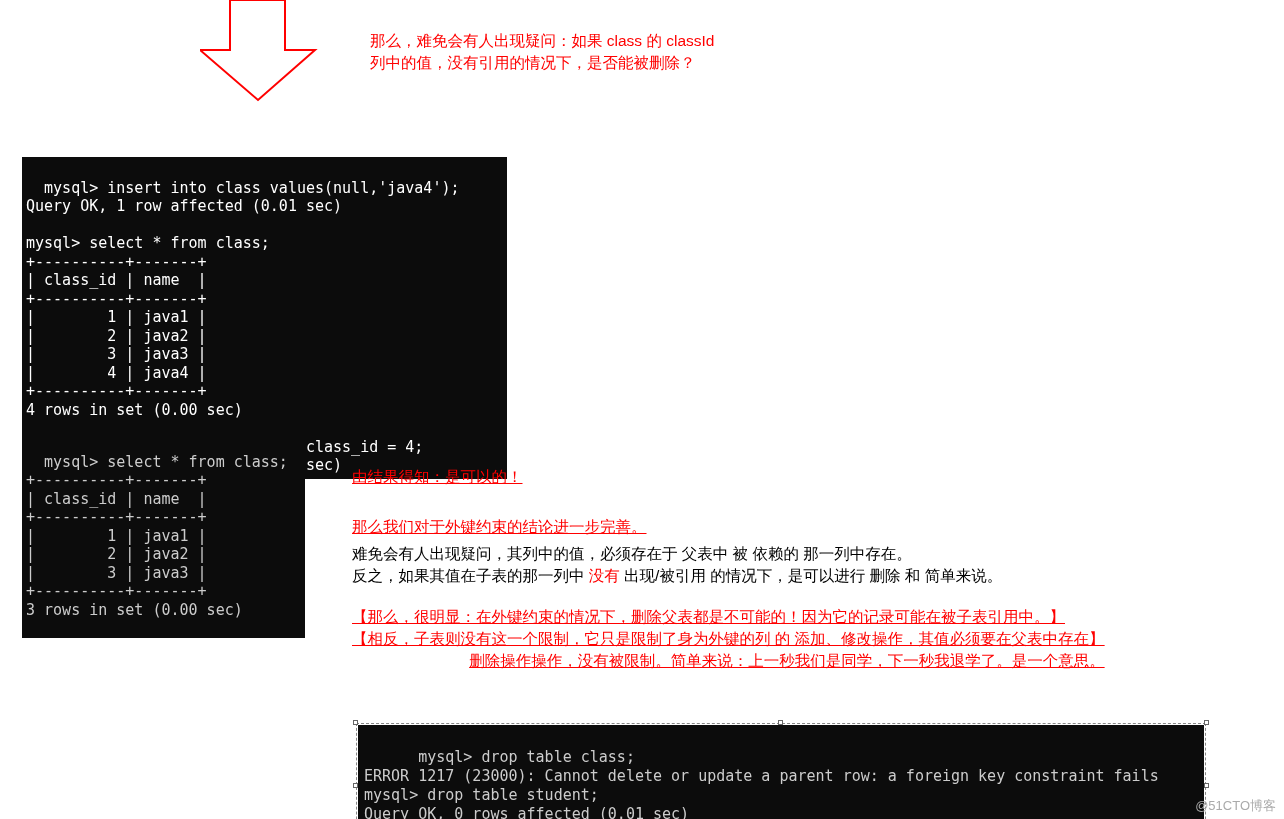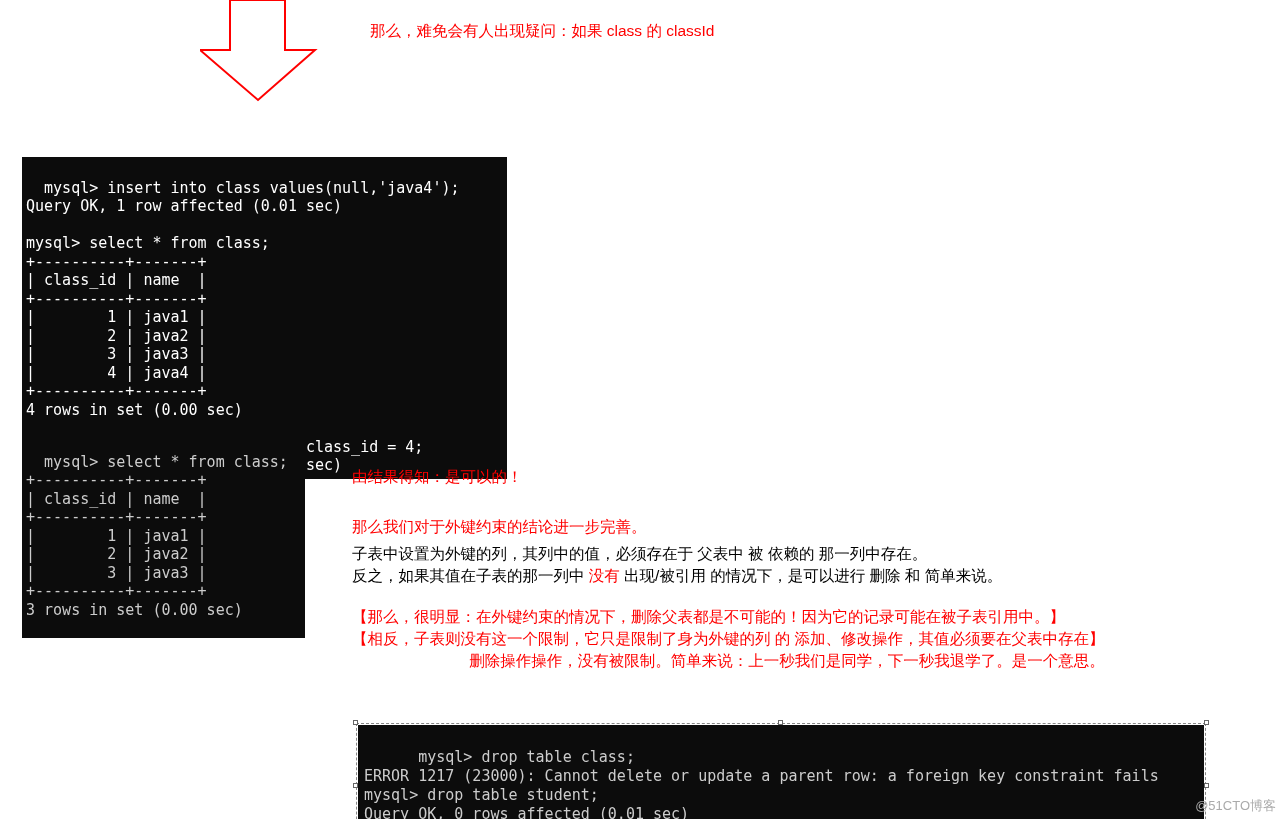--- a/index.html
+++ b/index.html
@@ -14,21 +14,21 @@
   .arrow-container {
     position: absolute;
     left: 200px;
     top: 0;
     width: 120px;
     height: 105px;
   }
   .question-text {
     position: absolute;
     left: 370px;
-    top: 20px;
+    top: 30px;
     color: #ff0000;
     font-size: 15.5px;
     line-height: 22px;
   }
   .terminal1 {
     position: absolute;
     left: 22px;
     top: 117px;
     width: 485px;
     background: #0c0c0c;
@@ -55,21 +55,21 @@
     white-space: pre;
     overflow: hidden;
   }
   .result-text {
     position: absolute;
     left: 352px;
     top: 461px;
     font-size: 15.5px;
     line-height: 32px;
   }
-  .result-text .red { color: #ff0000; }
+  .result-text .red { color: #ff0000; text-decoration: underline; }
   .result-text .black { color: #000000; }
   .highlight-red { color: #ff0000; font-family: Liberation Mono, monospace; }
   .drop-terminal-wrap {
     position: absolute;
     left: 356px;
     top: 723px;
     width: 850px;
   }
   .dashed-border {
     border: 1px dashed #888;
@@ -107,20 +107,21 @@
 <body>
 
 <div class="arrow-container">
   <svg width="120" height="105" viewBox="0 0 120 105">
     <polygon points="30,0 85,0 85,50 115,50 58,100 0,50 30,50" fill="none" stroke="#ff0000" stroke-width="2"></polygon>
   </svg>
 </div>
 
 <div class="question-text">
   <span>那么，难免会有人出现疑问：如果 class 的 classId</span><br>
+  <span>列中的值，没有引用的情况下，是否能被删除？</span>
 </div>
 
 <div class="terminal1">
   <span>mysql&gt; insert into class values(null,'java4');
 Query OK, 1 row affected (0.01 sec)
 
 mysql&gt; select * from class;
 +----------+-------+
 | class_id | name  |
 +----------+-------+
@@ -146,21 +147,21 @@
 +----------+-------+
 3 rows in set (0.00 sec)
 
 mysql&gt; </span>
 </div>
 
 <div class="result-text">
   <div class="red" style="margin-bottom:18px;">由结果得知：是可以的！</div>
   <div class="red" style="">那么我们对于外键约束的结论进一步完善。</div>
   <div class="black" style="line-height:22px;">
-    <div>子表中设置为外键的列，其列中的值，必须存在于  父表中  被  依赖的  那一列中存在。</div>
+    <div>难免会有人出现疑问，其列中的值，必须存在于  父表中  被  依赖的  那一列中存在。</div>
     <div>
       <span>反之，如果其值在子表的那一列中 </span><span class="highlight-red">没有</span><span> 出现/被引用  的情况下，是可以进行  删除  和  简单来说。</span>
     </div>
   </div>
   <div class="red" style="line-height:22px; margin-top:18px;">
     <div>【那么，很明显：在外键约束的情况下，删除父表都是不可能的！因为它的记录可能在被子表引用中。】</div>
     <div>【相反，子表则没有这一个限制，它只是限制了身为外键的列    的  添加、修改操作，其值必须要在父表中存在】</div>
     <div class="centered-text">删除操作操作，没有被限制。简单来说：上一秒我们是同学，下一秒我退学了。是一个意思。</div>
   </div>
 </div>

